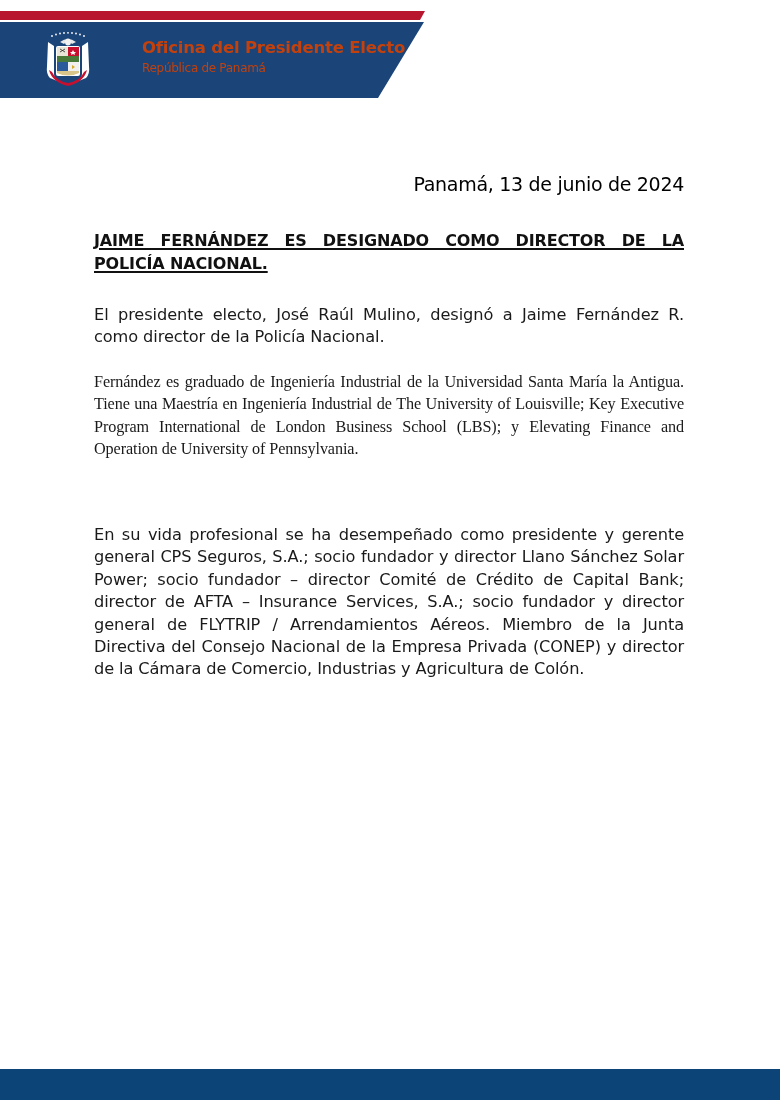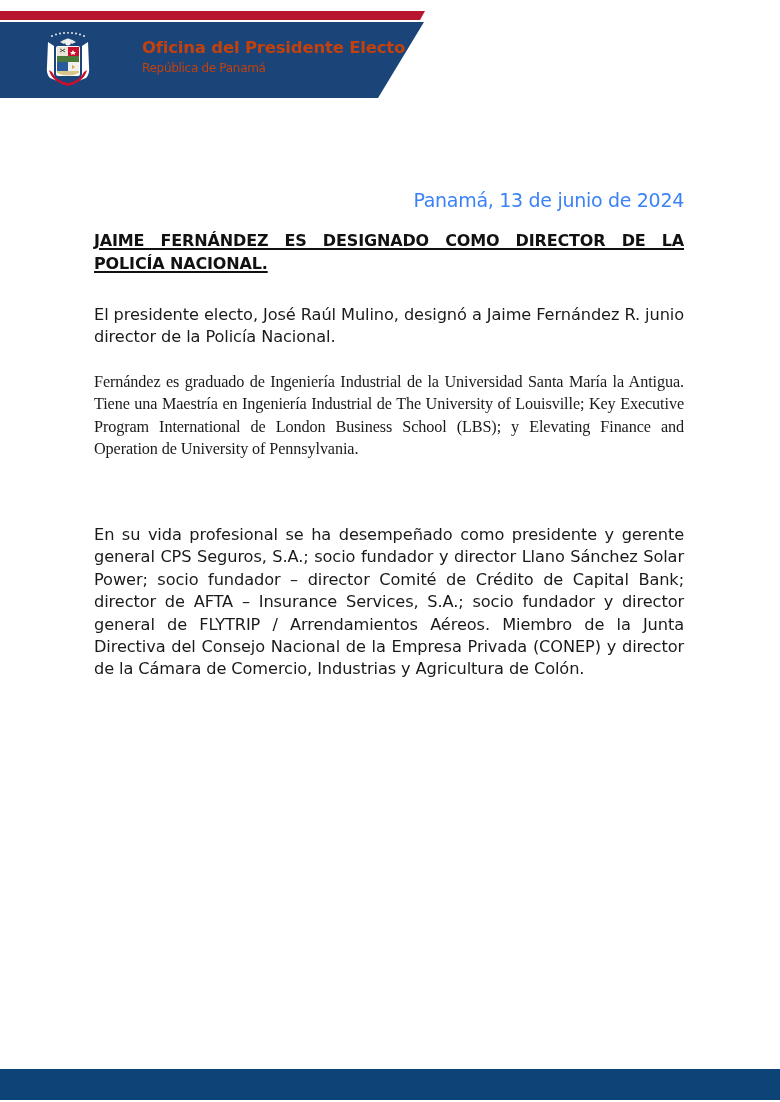--- a/index.html
+++ b/index.html
@@ -5,21 +5,21 @@
     html, body { margin: 0; padding: 0; background: #ffffff; }
     body { width: 780px; height: 1102px; position: relative; overflow: hidden; font-family: "DejaVu Sans", sans-serif; color: #1a1a1a; }
 
     .header { position: absolute; left: 0; top: 0; width: 440px; height: 100px; }
     .header svg.bands { position: absolute; left: 0; top: 0; }
     .emblem { position: absolute; left: 42px; top: 30px; width: 52px; height: 58px; }
     .header-text { position: absolute; left: 106px; top: 38px; color: #c2410c; margin-left: 36px; }
     .header-title { font-family: "DejaVu Sans", sans-serif; font-weight: bold; font-size: 16.5px; letter-spacing: -0.2px; line-height: 20px; white-space: nowrap; }
     .header-subtitle { font-family: "DejaVu Sans", sans-serif; font-size: 12px; letter-spacing: -0.3px; line-height: 20px; white-space: nowrap; }
 
-    .date { position: absolute; right: 96px; top: 173px; font-size: 19px; font-family: "DejaVu Sans", sans-serif; color: #3b82f6; letter-spacing: -0.3px; margin-top: 16px; }
+    .date { position: absolute; right: 96px; top: 173px; font-size: 19px; font-family: "DejaVu Sans", sans-serif; color: #000000; letter-spacing: -0.3px; }
 
     .content { position: absolute; left: 94px; width: 590px; }
     .headline { top: 229px; font-weight: bold; font-size: 16px; line-height: 23px; text-decoration: underline; text-decoration-thickness: 1.5px; text-underline-offset: 2px; text-align: justify; text-align-last: left; color: #111; letter-spacing: -0.15px; }
     .para { font-size: 16.2px; line-height: 22.4px; text-align: justify; color: #1a1a1a; letter-spacing: -0.1px; }
     .p1 { top: 304px; }
     .p2 { top: 371px; font-family: Liberation Serif, serif; }
     .p3 { top: 524px; }
 
     .footer-band { position: absolute; left: 0; top: 1069px; width: 780px; height: 31px; background: #0d4478; }
   </style>
@@ -68,17 +68,17 @@
   <div class="header-text">
     <div class="header-title">Oficina del Presidente Electo</div>
     <div class="header-subtitle">República de Panamá</div>
   </div>
 </div>
 
 <div class="date">Panamá, 13 de junio de 2024</div>
 
 <div class="content headline">JAIME FERNÁNDEZ ES DESIGNADO COMO DIRECTOR DE LA POLICÍA NACIONAL.</div>
 
-<div class="content para p1">El presidente electo, José Raúl Mulino, designó a Jaime Fernández R. junio director de la Policía Nacional.</div>
+<div class="content para p1">El presidente electo, José Raúl Mulino, designó a Jaime Fernández R. como director de la Policía Nacional.</div>
 <div class="content para p2">Fernández es graduado de Ingeniería Industrial de la Universidad Santa María la Antigua. Tiene una Maestría en Ingeniería Industrial de The University of Louisville; Key Executive Program International de London Business School (LBS); y Elevating Finance and Operation de University of Pennsylvania.</div>
 <div class="content para p3">En su vida profesional se ha desempeñado como presidente y gerente general CPS Seguros, S.A.; socio fundador y director Llano Sánchez Solar Power; socio fundador – director Comité de Crédito de Capital Bank; director de AFTA – Insurance Services, S.A.; socio fundador y director general de FLYTRIP / Arrendamientos Aéreos. Miembro de la Junta Directiva del Consejo Nacional de la Empresa Privada (CONEP) y director de la Cámara de Comercio, Industrias y Agricultura de Colón.</div>
 
 <div class="footer-band"></div>
 
 </body></html>

